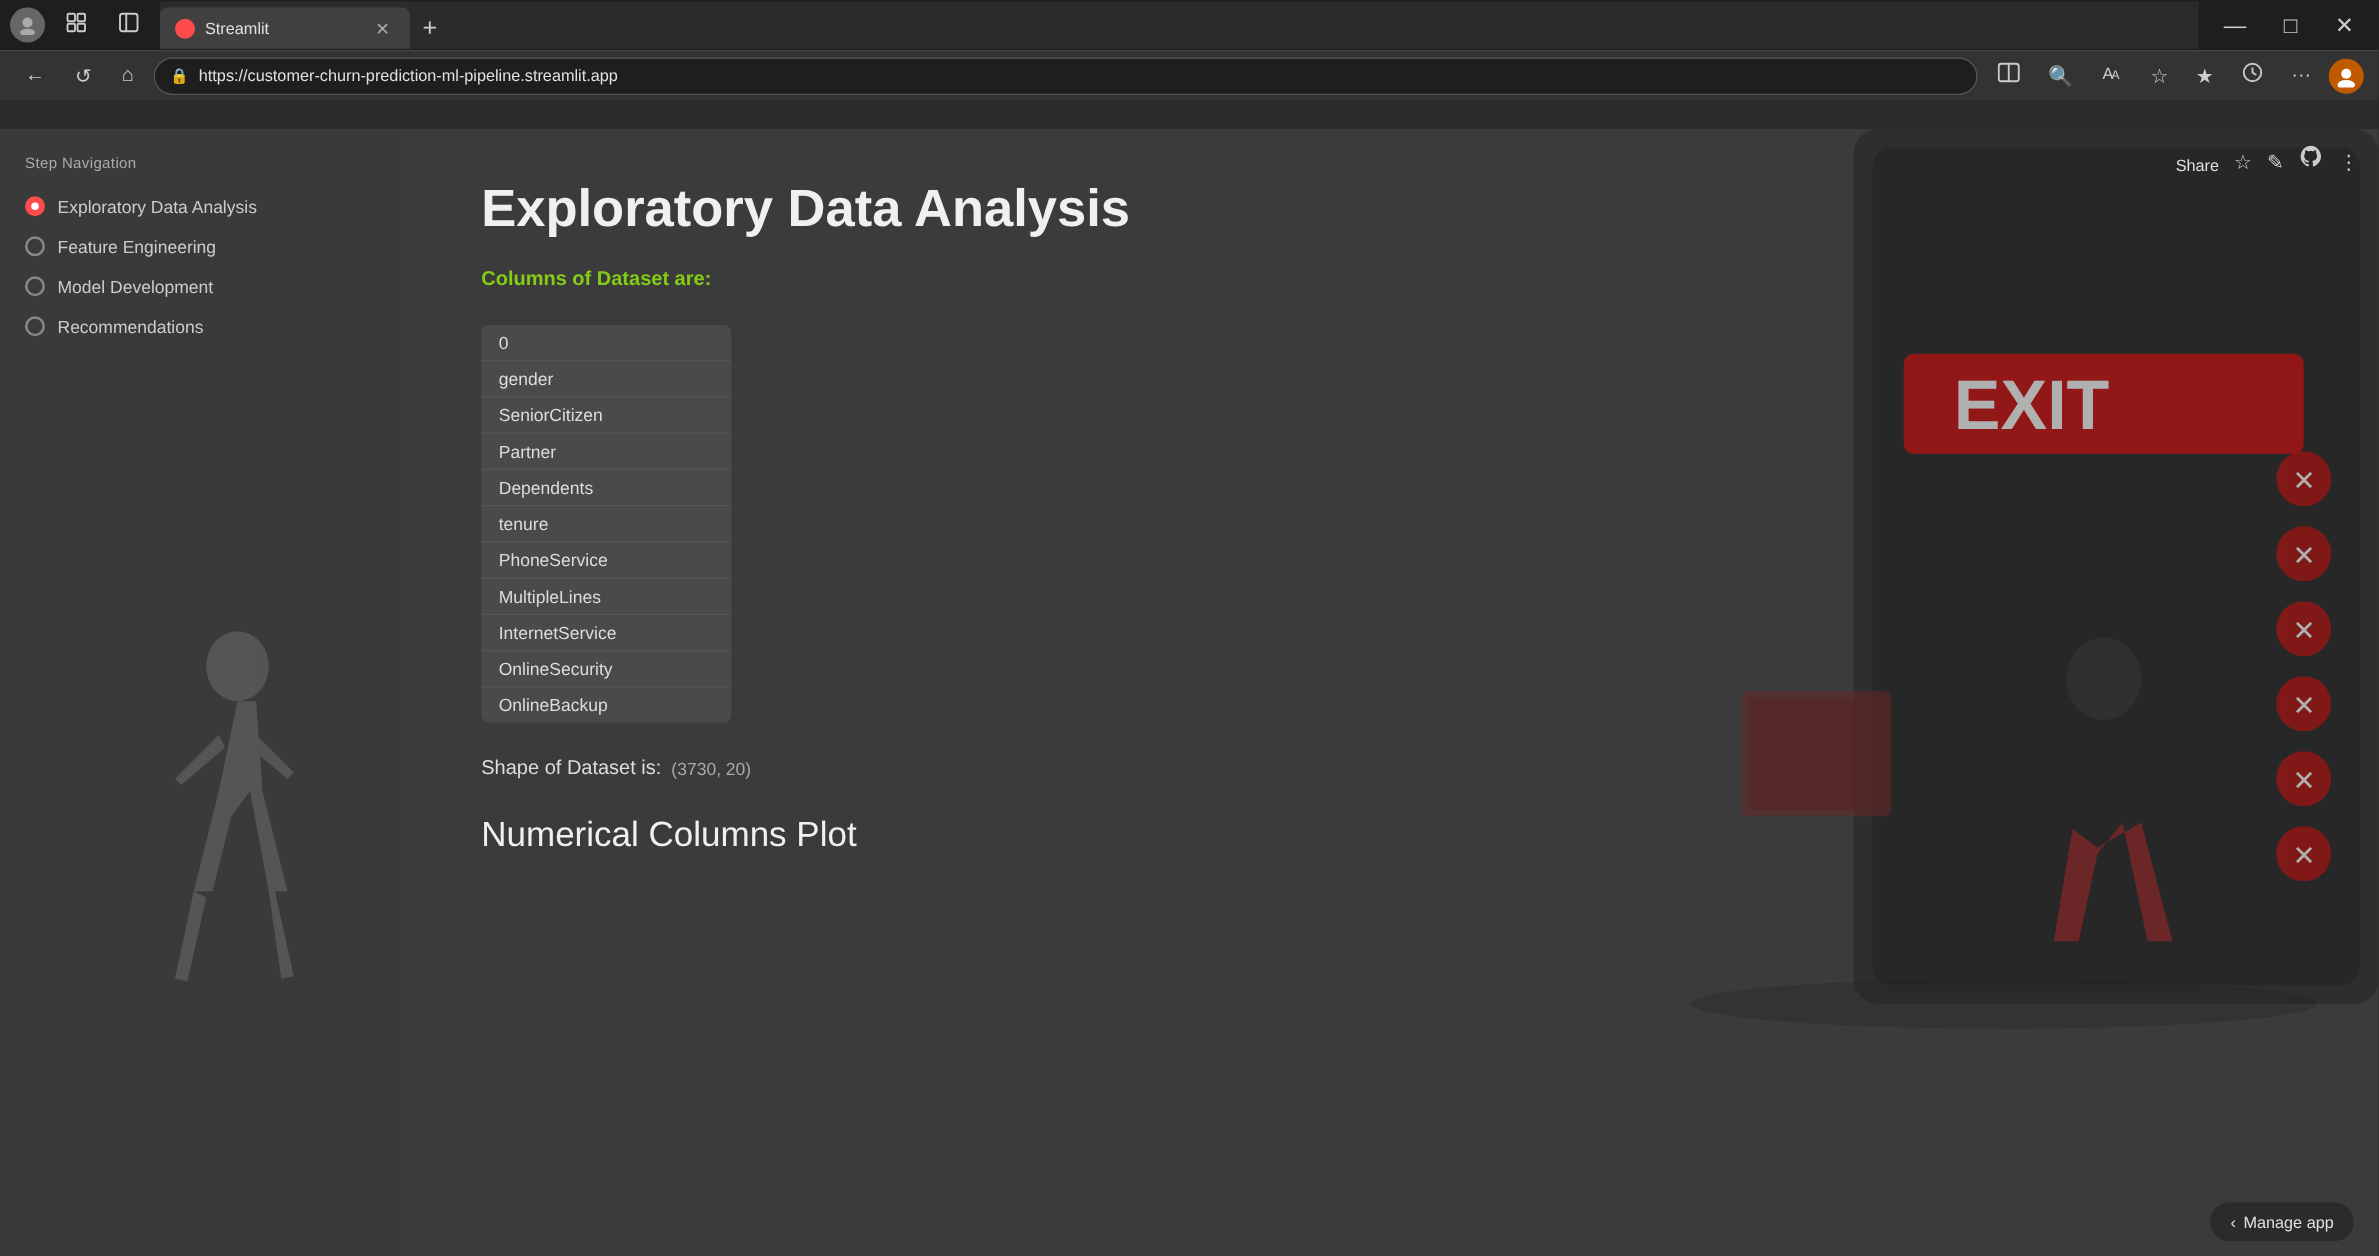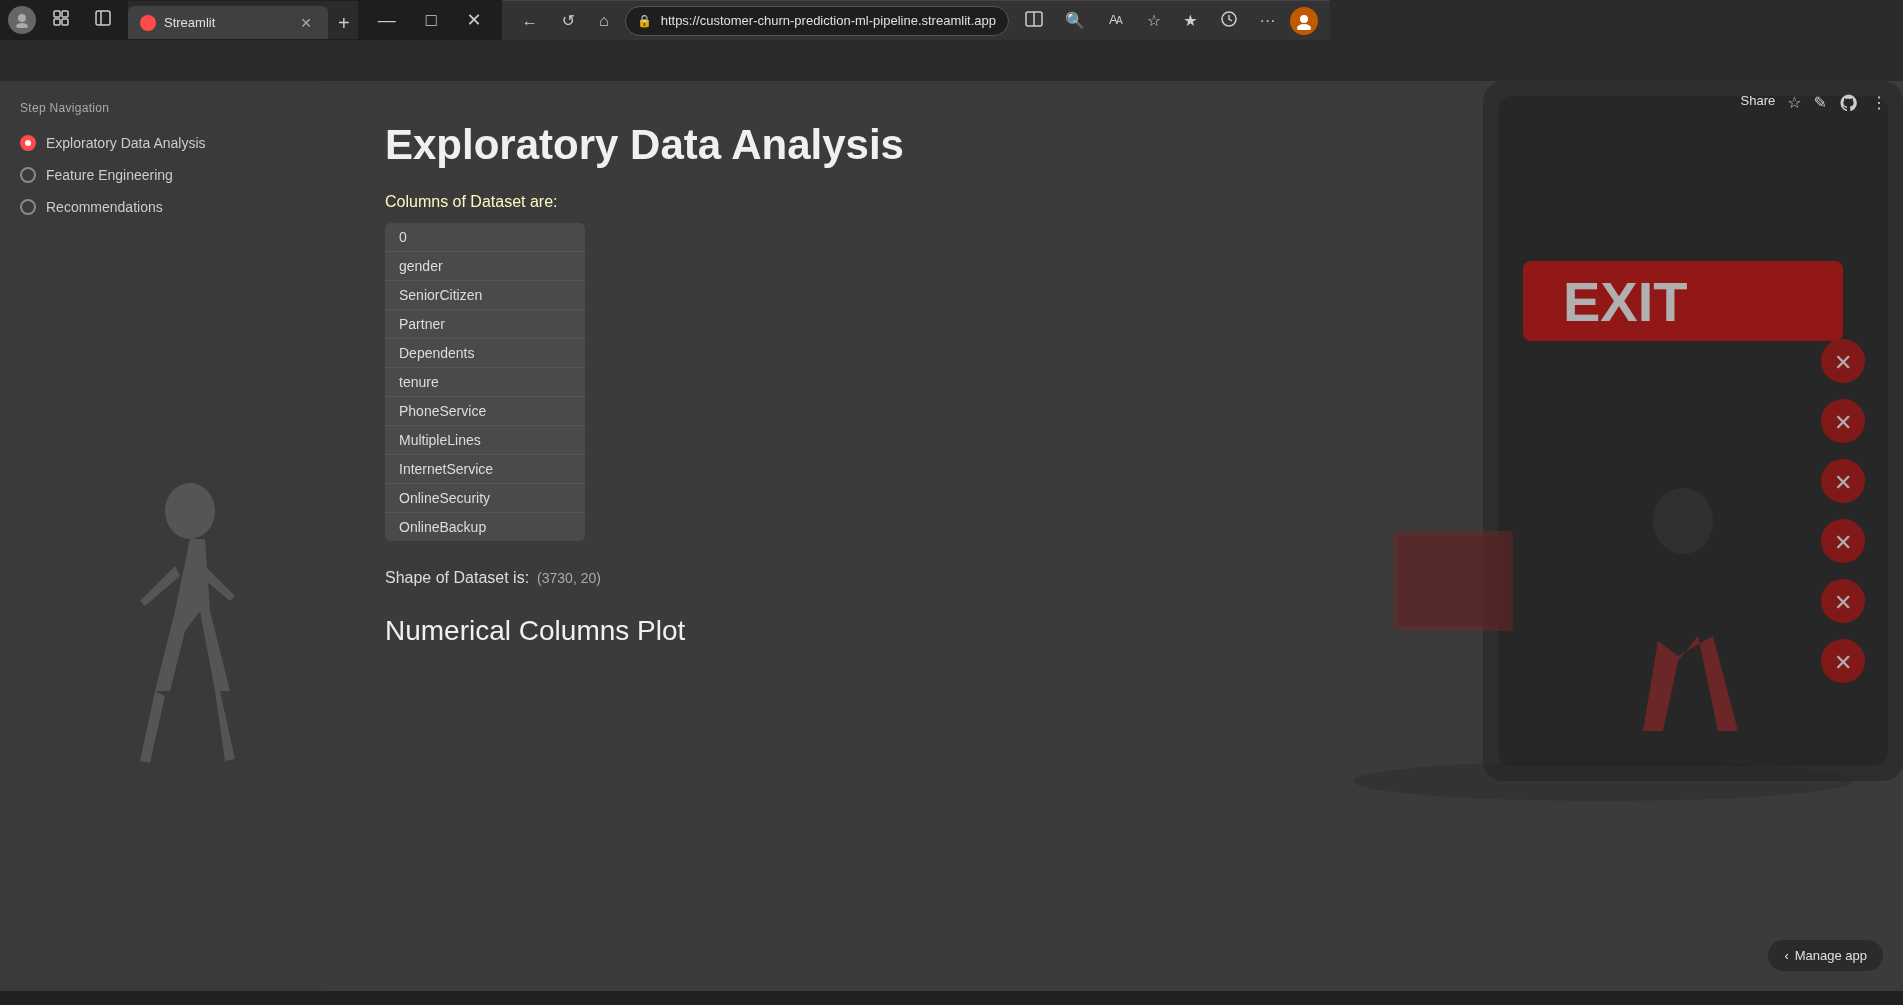--- a/index.html
+++ b/index.html
@@ -1,23 +1,23 @@
 <!DOCTYPE html>
 <html><head>
   <meta charset="utf-8">
   <style>
     * { margin: 0; padding: 0; box-sizing: border-box; }
     body { font-family: 'Segoe UI', Arial, sans-serif; background: #202020; color: #e0e0e0; width: 1903px; height: 1005px; overflow: hidden; }
 
     
     .browser-chrome {
       background: #2b2b2b;
-      height: 81px;
-      display: flex;
-      flex-direction: row;
+      height: 103px;
+      display: flex;
+      flex-direction: column;
     }
     .title-bar {
       background: #1e1e1e;
       height: 40px;
       display: flex;
       align-items: center;
       padding: 0 8px;
       gap: 8px;
     }
     .window-controls { display: flex; gap: 6px; margin-left: auto; }
@@ -137,21 +137,21 @@
       flex: 1;
       position: relative;
       overflow: hidden;
     }
     .app-header {
       position: absolute;
       top: 0;
       right: 0;
       padding: 12px 16px;
       display: flex;
-      align-items: flex-start;
+      align-items: flex-end;
       gap: 12px;
       z-index: 10;
     }
     .share-btn { color: #e0e0e0; font-size: 13px; cursor: pointer; background: none; border: none; }
     .header-icon-btn { color: #ccc; background: none; border: none; cursor: pointer; font-size: 16px; }
 
     
     .bg-illustration {
       position: absolute;
       top: 0; right: 0; bottom: 0;
@@ -169,22 +169,23 @@
       padding: 40px 60px;
     }
     .page-title {
       font-size: 42px;
       font-weight: 700;
       color: #f0f0f0;
       margin-bottom: 24px;
     }
     .section-label {
       font-size: 16px;
-      color: #fef9c3;
-      margin-bottom: 12px;
+      color: #84cc16;
+      margin-bottom: 27px;
+      font-weight: bold;
     }
     .columns-list {
       background: #4a4a4a;
       border-radius: 6px;
       width: 200px;
       overflow: hidden;
       margin-bottom: 28px;
     }
     .col-item {
       padding: 6px 14px;
@@ -345,20 +346,24 @@
     <div class="nav-item">
           <div class="nav-radio active"></div>
           <span>Exploratory Data Analysis</span>
         </div>
         <div class="nav-item">
           <div class="nav-radio"></div>
           <span>Feature Engineering</span>
         </div>
         <div class="nav-item">
           <div class="nav-radio"></div>
+          <span>Model Development</span>
+        </div>
+        <div class="nav-item">
+          <div class="nav-radio"></div>
           <span>Recommendations</span>
         </div>
       </div>
   </div>
 
   <div class="app-area">
 
     <div class="bg-illustration">
       <svg width="600" height="910" viewBox="0 0 600 910" xmlns="http://www.w3.org/2000/svg">
 

